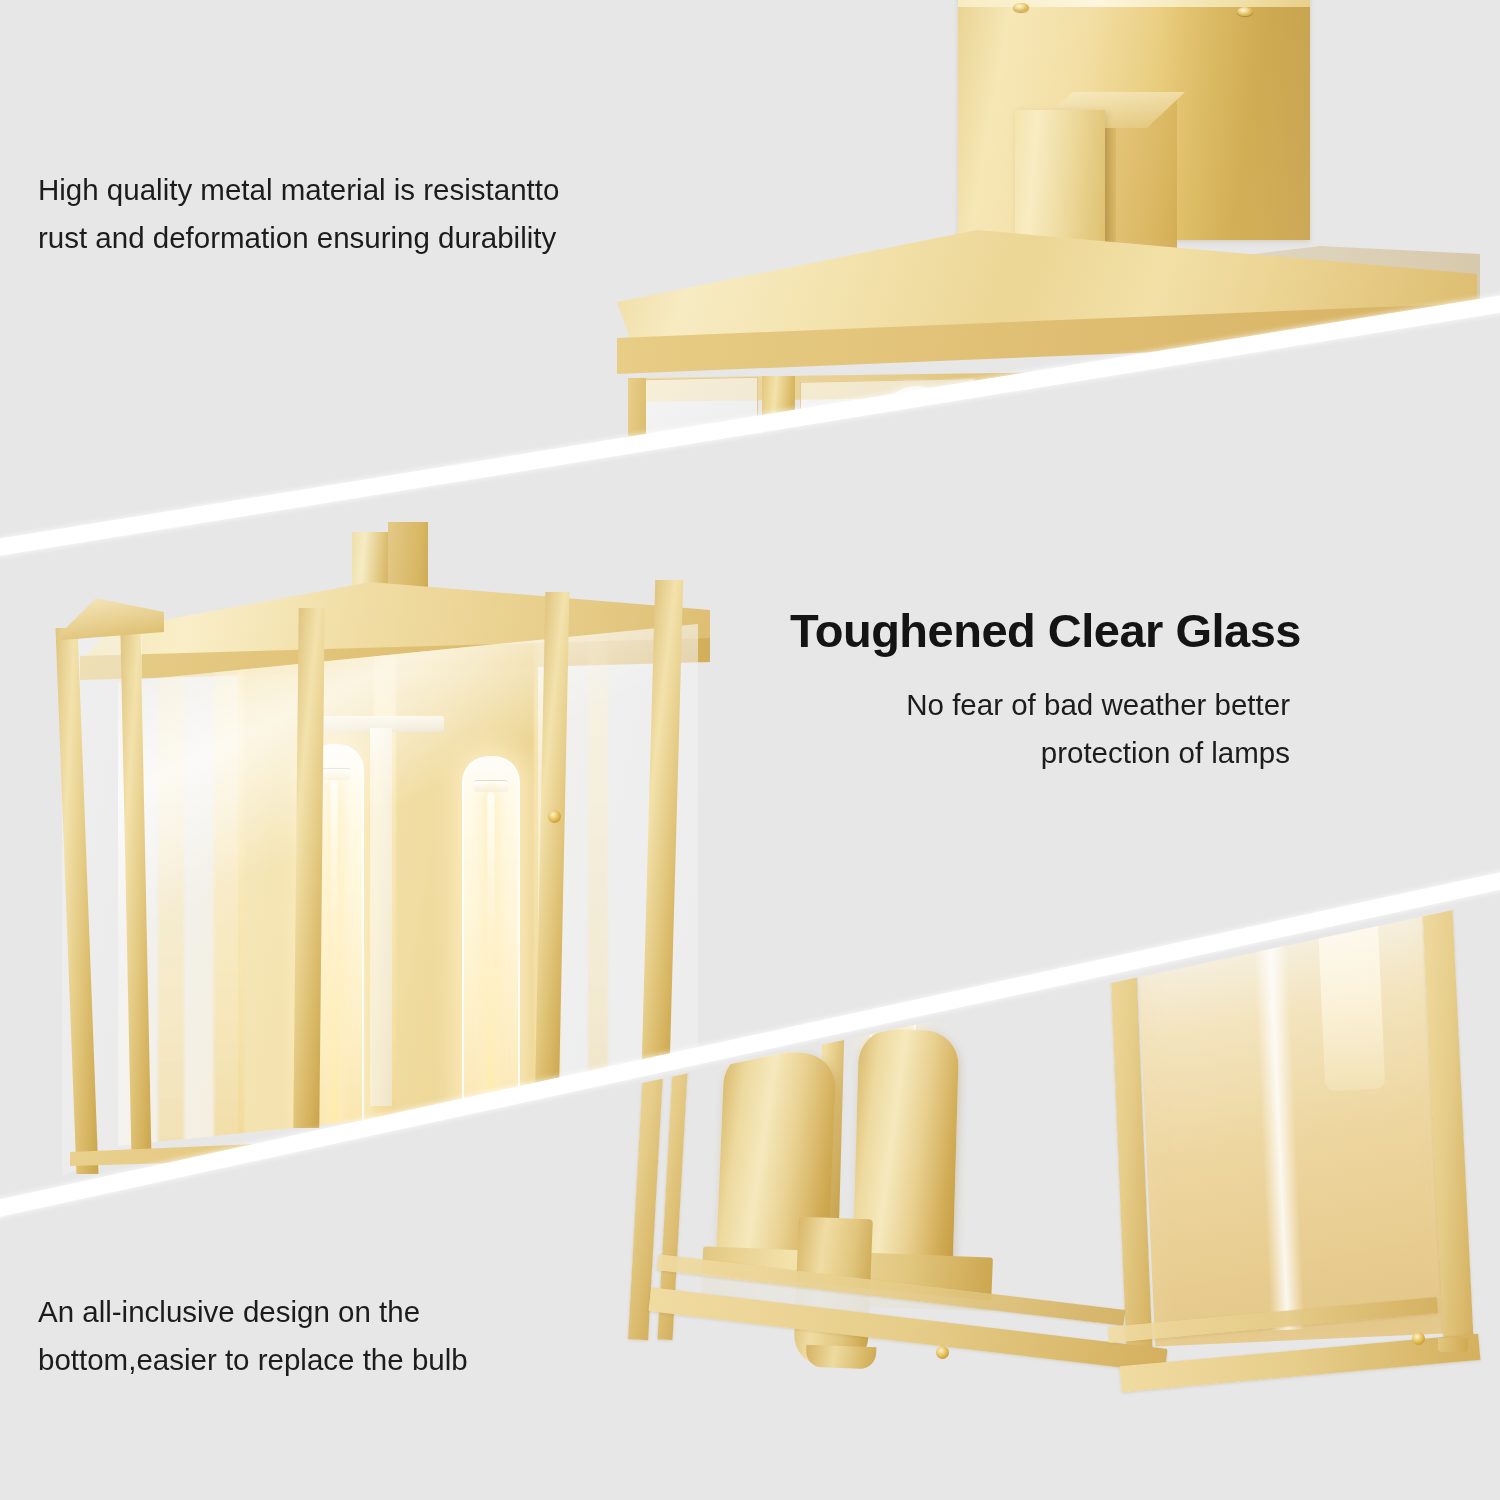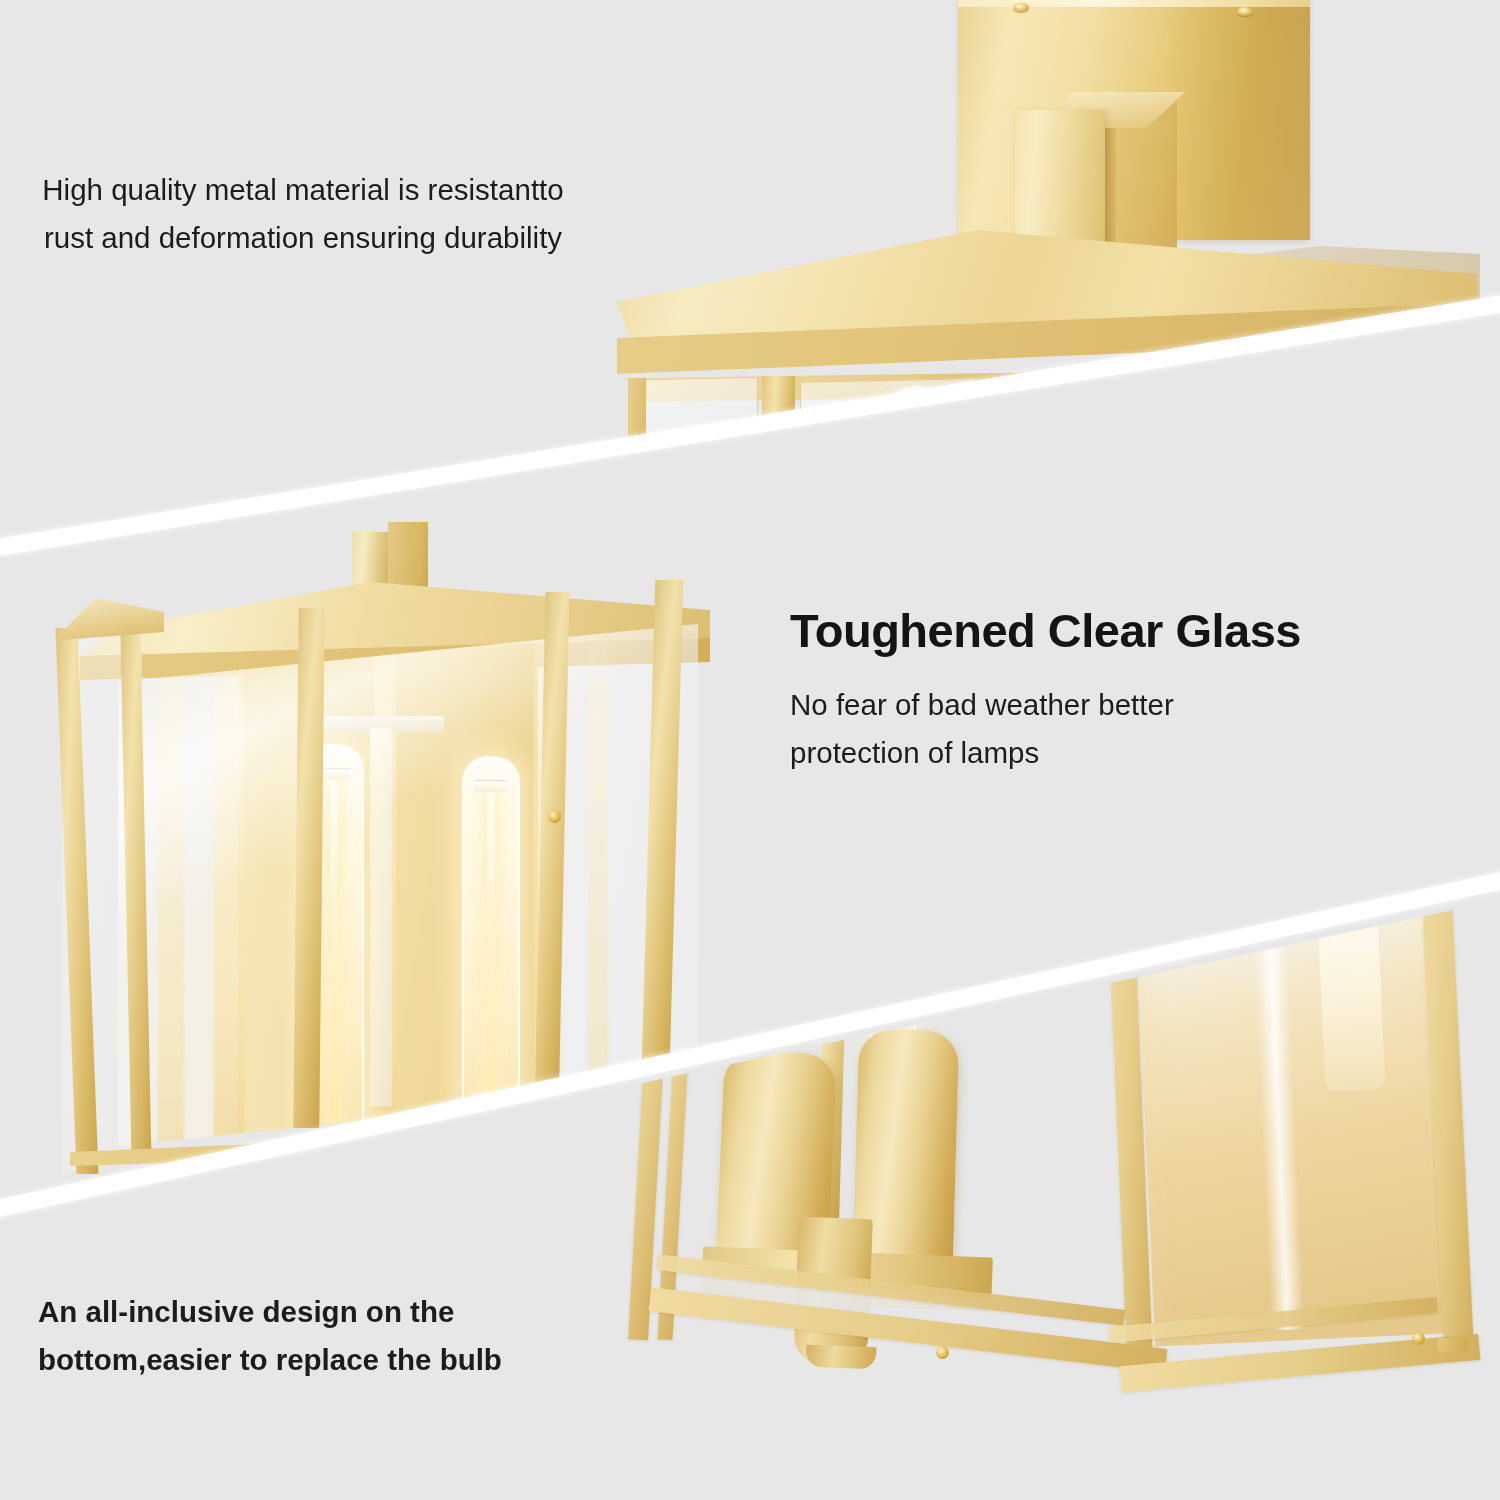--- a/index.html
+++ b/index.html
@@ -83,27 +83,27 @@
   }
   .feat-body {
     margin-top: 26px;
     font-size: 29.5px;
     color: #1c1c1c;
     line-height: 1.62;
     font-weight: 400;
   }
 
   #text-solid      { left: 38px;  top: 140px; }
-  #text-solid .feat-body { width: 530px; text-align: center; }
+  #text-solid .feat-body { width: 530px; }
 
   #text-glass      { left: 790px; top: 600px; margin-top: 6px; }
-  #text-glass .feat-body { width: 500px; }
+  #text-glass .feat-body { width: 500px; text-align: right; }
 
   #text-open       { left: 38px;  top: 1262px; }
-  #text-open .feat-body { width: 540px; font-weight: bold; }
+  #text-open .feat-body { width: 540px; }
 
   
   
   
 
   #photo-mount { position: absolute; left: 0; top: 0; width: 1500px; height: 560px; }
 
   
   .backplate {
     position: absolute;

